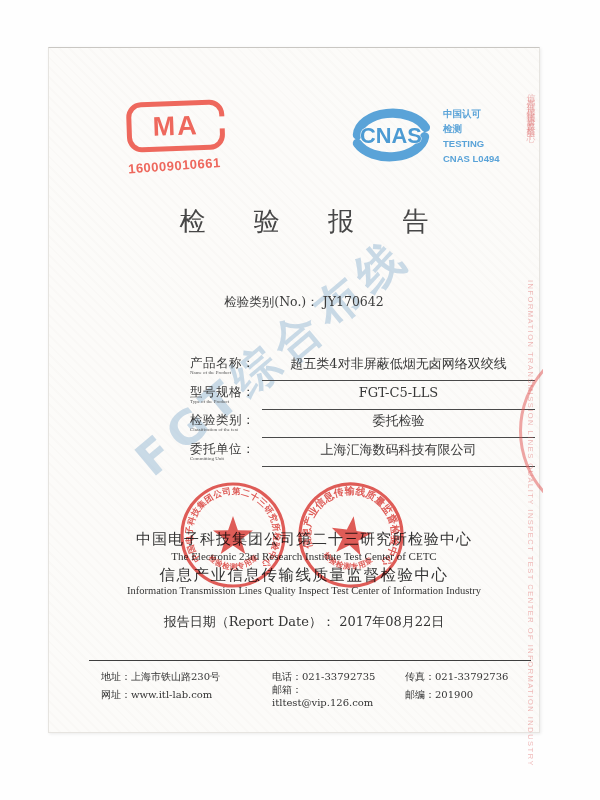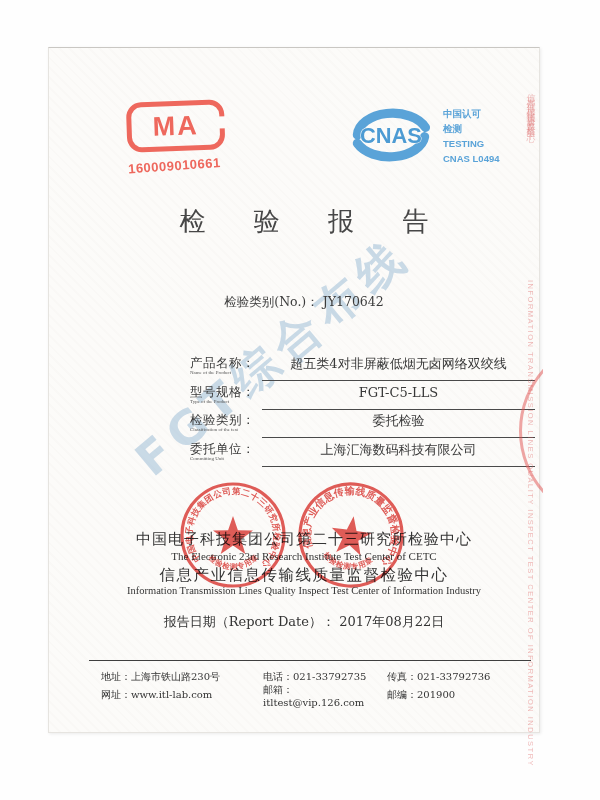--- a/index.html
+++ b/index.html
@@ -49,21 +49,21 @@
   
   .inst{position:absolute;left:20px;right:0;text-align:center;color:#343434;z-index:2;}
   .inst.cn1{top:482px;font-size:15px;letter-spacing:1px;}
   .inst.en1{top:502px;font-size:11px;font-family:"Liberation Serif",serif;}
   .inst.cn2{top:517px;font-size:15.5px;letter-spacing:1.5px;}
   .inst.en2{top:537px;font-size:10.5px;font-family:"Liberation Serif",serif;}
   .rdate{position:absolute;left:20px;right:0;top:565px;text-align:center;font-size:13px;color:#333;z-index:2;}
   
   .fdivider{position:absolute;left:40px;right:8px;top:612px;border-top:1.5px solid #3f3f3f;z-index:2;}
   .footer{position:absolute;left:52px;right:4px;top:620px;z-index:2;font-size:10px;color:#333;}
-  .footer .frw{display:flex;height:18px;align-items:center;}
+  .footer .frw{display:flex;height:18px;align-items:center;gap:9px;}
   .footer .c1{width:162px;flex:none;}
   .footer .c2{width:124px;flex:none;}
   .footer .c3{flex:1;}
   
   .edge-cn{position:absolute;left:524px;top:86px;writing-mode:vertical-rl;font-size:9px;
     letter-spacing:2.5px;color:rgba(222,110,110,.42);z-index:4;height:200px;}
   .edge-en{position:absolute;left:526px;top:280px;writing-mode:vertical-rl;font-size:7.5px;
     letter-spacing:1.5px;color:rgba(222,100,100,.45);z-index:4;height:520px;overflow:hidden;
     font-family:"Liberation Sans",sans-serif;}
   .edge-seal-clip{position:absolute;left:505px;top:330px;width:38px;height:200px;overflow:hidden;z-index:3;}

